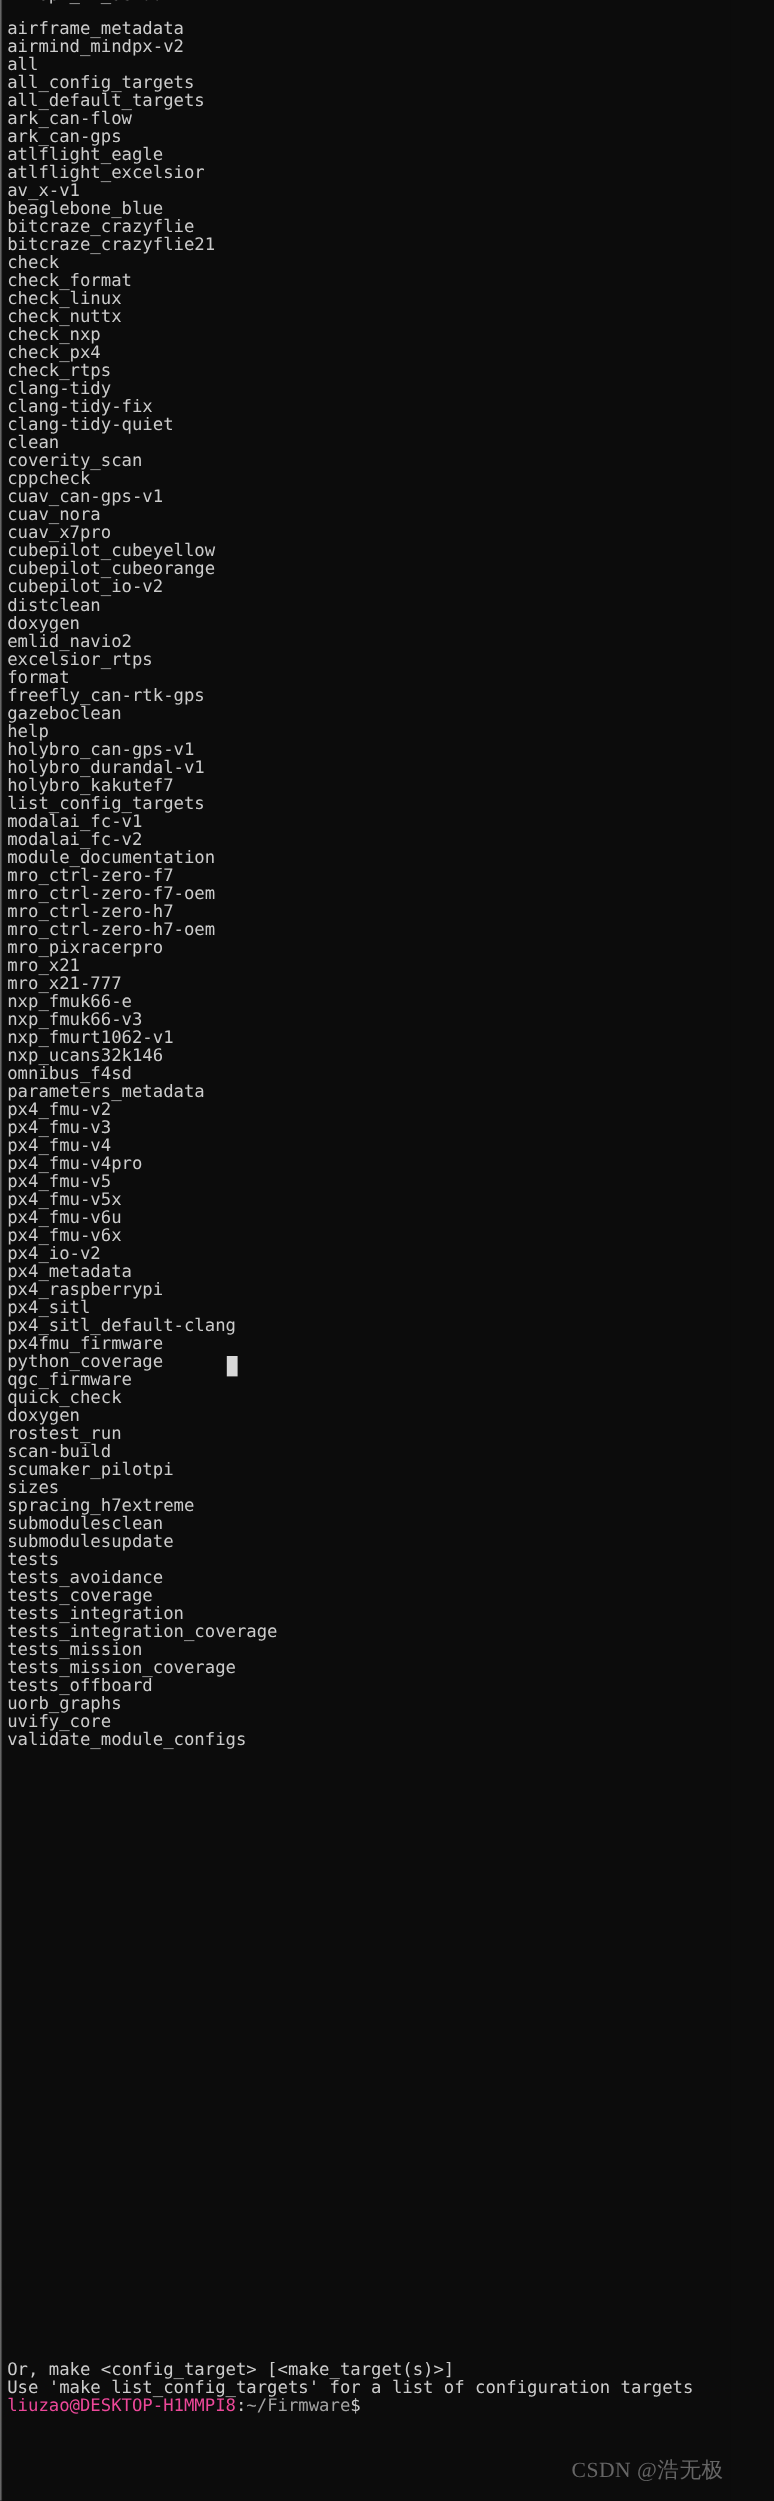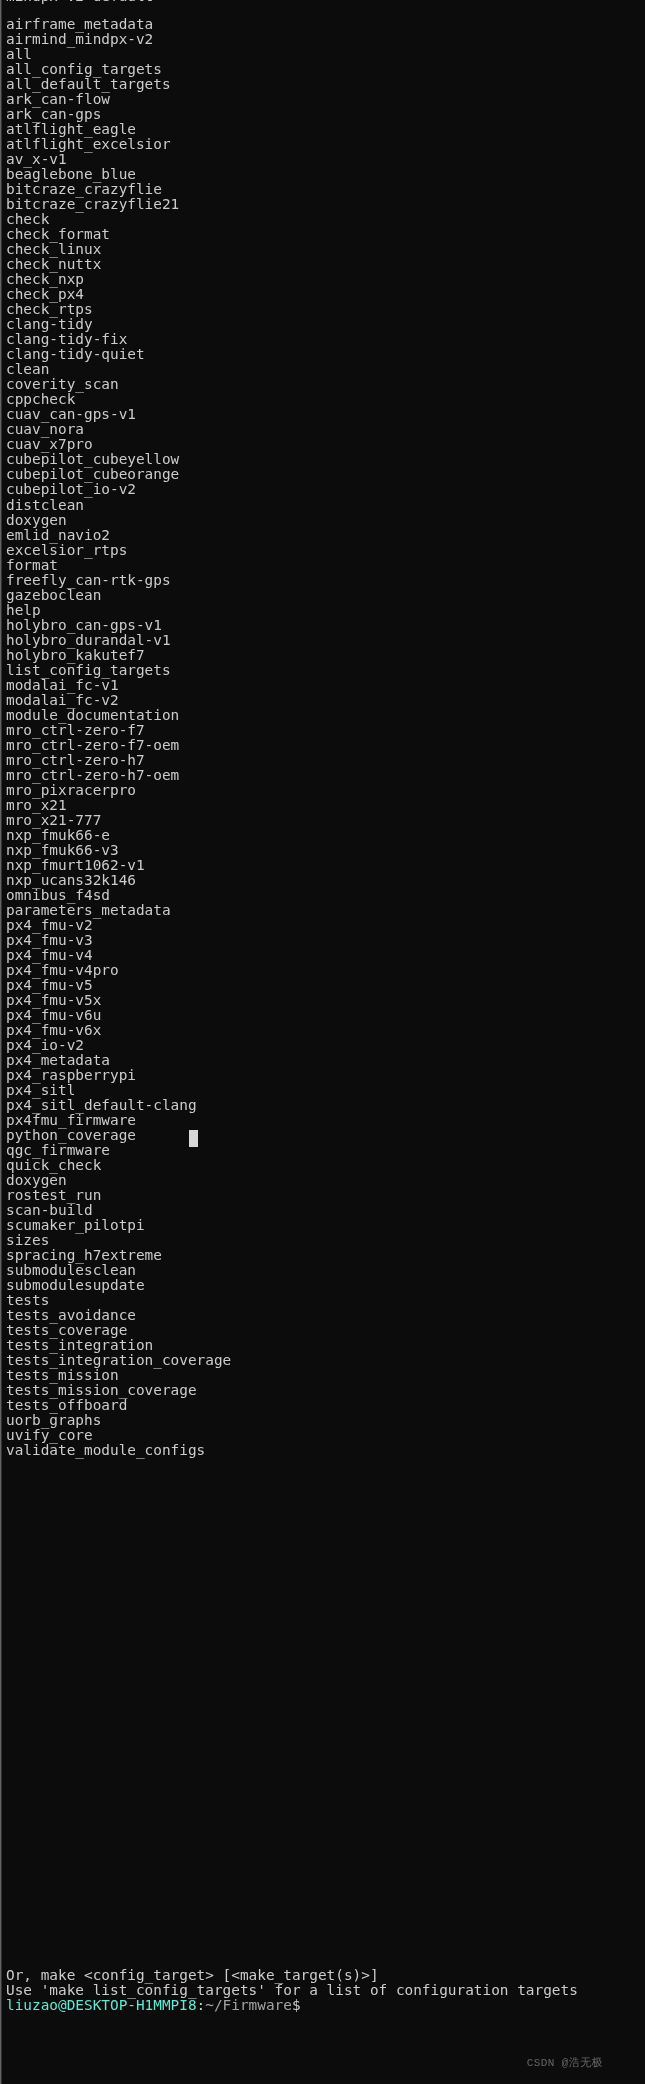--- a/index.html
+++ b/index.html
@@ -106,22 +106,22 @@
   }
   .p-user  { color: #16c60c; }
   .p-colon { color: #cccccc; }
   .p-path  { color: #3b78ff; }
   .p-dollar{ color: #cccccc; }
 
   .watermark {
     position: absolute;
     right: 6px;
     bottom: 14px;
-    font-family: Liberation Mono, monospace;
-    font-size: 11px;
+    font-family: Liberation Serif, serif;
+    font-size: 18px;
     color: rgba(190,190,190,0.50);
     white-space: nowrap;
     letter-spacing: 0.4px;
     z-index: 6;
     pointer-events: none;
   }
 </style>
 </head>
 <body>
 
@@ -229,21 +229,21 @@
         <div class="line">tests_offboard</div>
         <div class="line">uorb_graphs</div>
         <div class="line">uvify_core</div>
         <div class="line">validate_module_configs</div>
       </div>
 
     <div class="tail-wrap">
       <div class="line blank"></div>
       <div class="line">Or, make &lt;config_target&gt; [&lt;make_target(s)&gt;]</div>
       <div class="line">Use 'make list_config_targets' for a list of configuration targets</div>
-      <div class="line prompt-line"><span class="p-user" style="color: #5eead4;">liuzao@DESKTOP-H1MMPI8</span><span class="p-colon">:</span><span class="p-path" style="color: #a3a3a3;">~/Firmware</span><span class="p-dollar">$</span><span class="p-dollar"></span></div>
+      <div class="line prompt-line"><span class="p-user" style="color: #ec4899;">liuzao@DESKTOP-H1MMPI8</span><span class="p-colon">:</span><span class="p-path" style="color: #a3a3a3;">~/Firmware</span><span class="p-dollar">$</span><span class="p-dollar"></span></div>
     </div>
 
     <div class="cursor" style="background: rgb(216, 216, 216); display: block;"></div>
 
   </div>
 
   <div class="watermark">CSDN @浩无极</div>
 
 </div>
 

